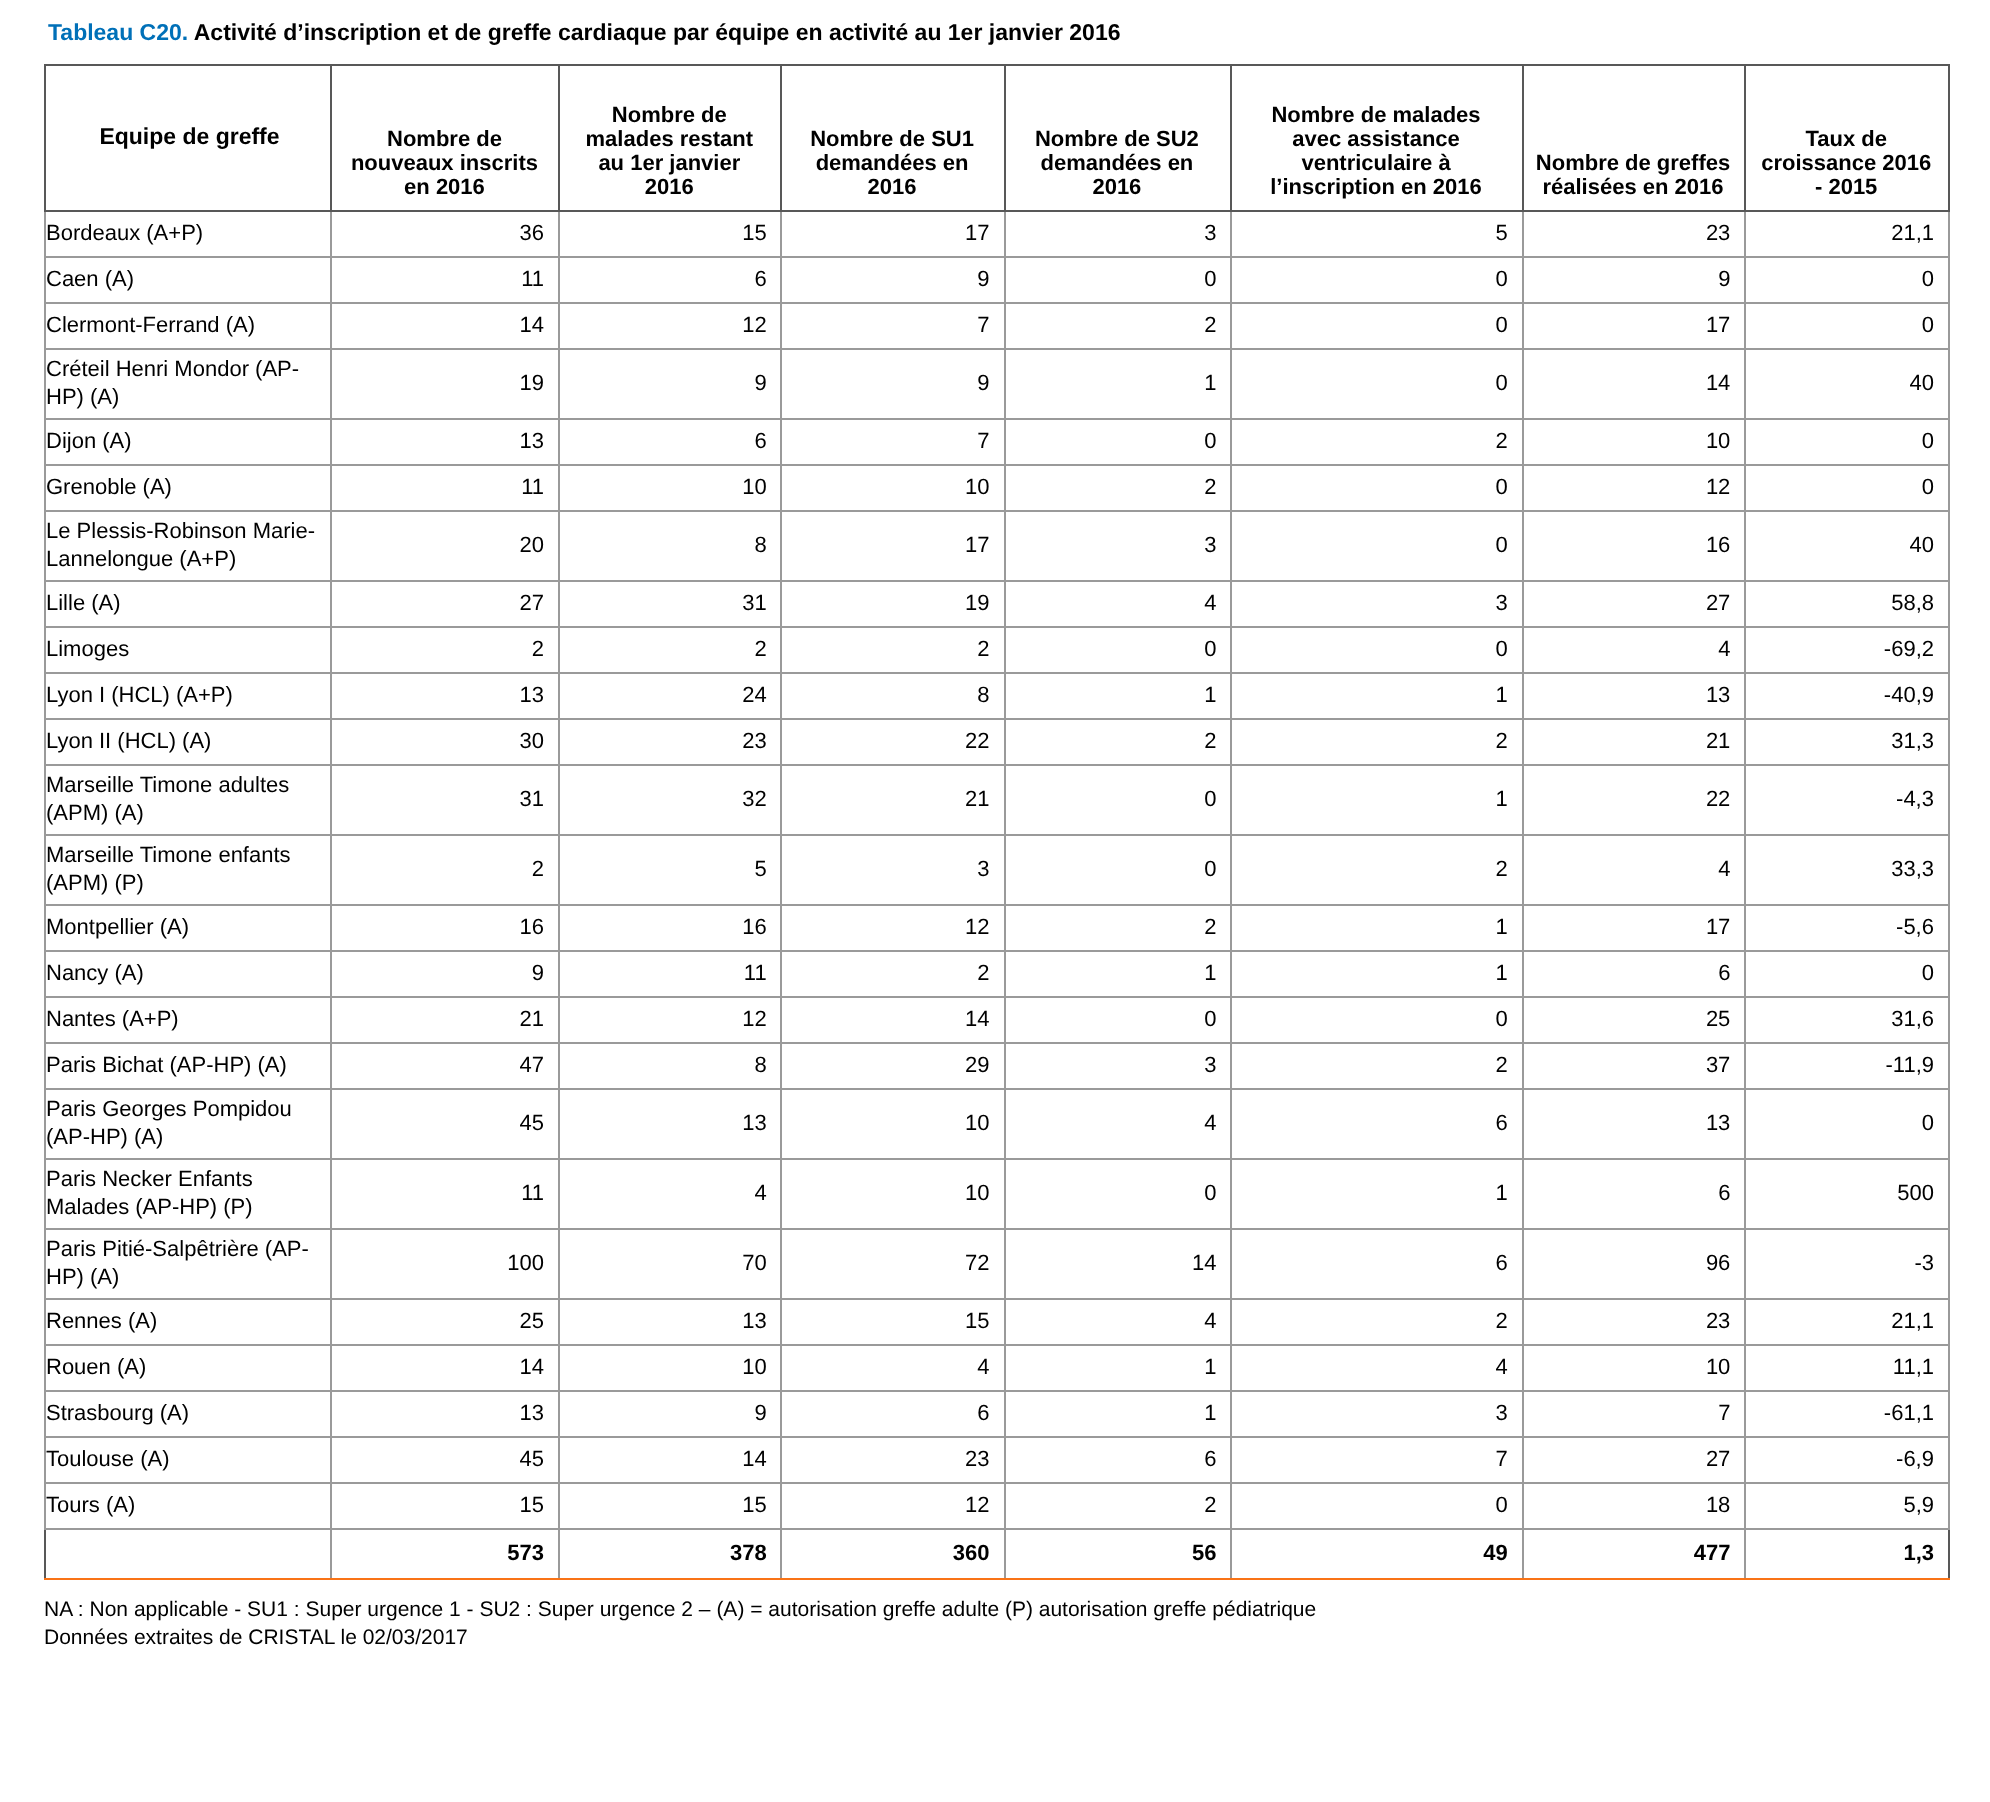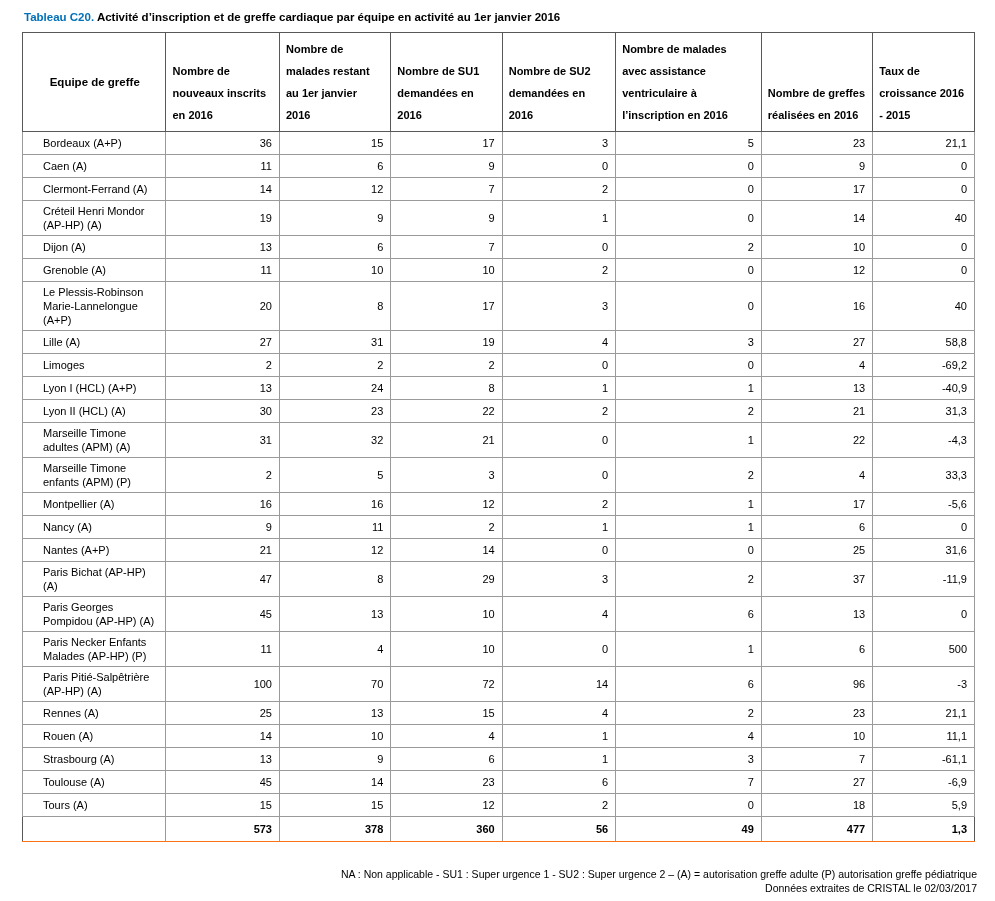--- a/index.html
+++ b/index.html
@@ -49,64 +49,63 @@
   table.data col.c7 { width: 95px; }
 
   table.data th, table.data td {
     border: 1px solid #9a9a9a;
     padding: 3px 6px;
     vertical-align: middle;
   }
   table.data thead th {
     border: 1px solid #585858;
     font-weight: bold;
-    text-align: left;
+    text-align: center;
     vertical-align: bottom;
     padding: 5px 7px 5px 6px;
-    line-height: 22px;
+    line-height: 12px;
     height: 62px;
     font-size: 11px;
   }
   table.data thead th.first {
     text-align: center;
     vertical-align: middle;
     font-size: 11.5px;
     padding-left: 8px;
     line-height: 14px;
   }
   table.data tbody td {
     height: 16px;
     line-height: 13px;
   }
   table.data tbody td.label {
     text-align: left;
-    padding-left: 20px;
+    padding-left: 0;
     line-height: 14px;
   }
   table.data tbody td.num {
     text-align: right;
     padding-right: 7px;
   }
   table.data tbody tr.total td {
     font-weight: bold;
     border-top: 1px solid #585858;
     border-bottom: 1px solid #f97316;
     height: 18px;
   }
   table.data tbody tr.total td.label {
     border-left: 1px solid #585858;
   }
   table.data tbody tr.total td.last {
     border-right: 1px solid #585858;
   }
   .footnotes {
-    margin-top: 26px;
+    margin-top: 9px;
     font-size: 10.5px;
     line-height: 13.5px;
-    text-align: right;
   }
   .footnotes div {
     white-space: nowrap;
   }
 </style>
 </head>
 <body>
 
 <div class="page">
 

